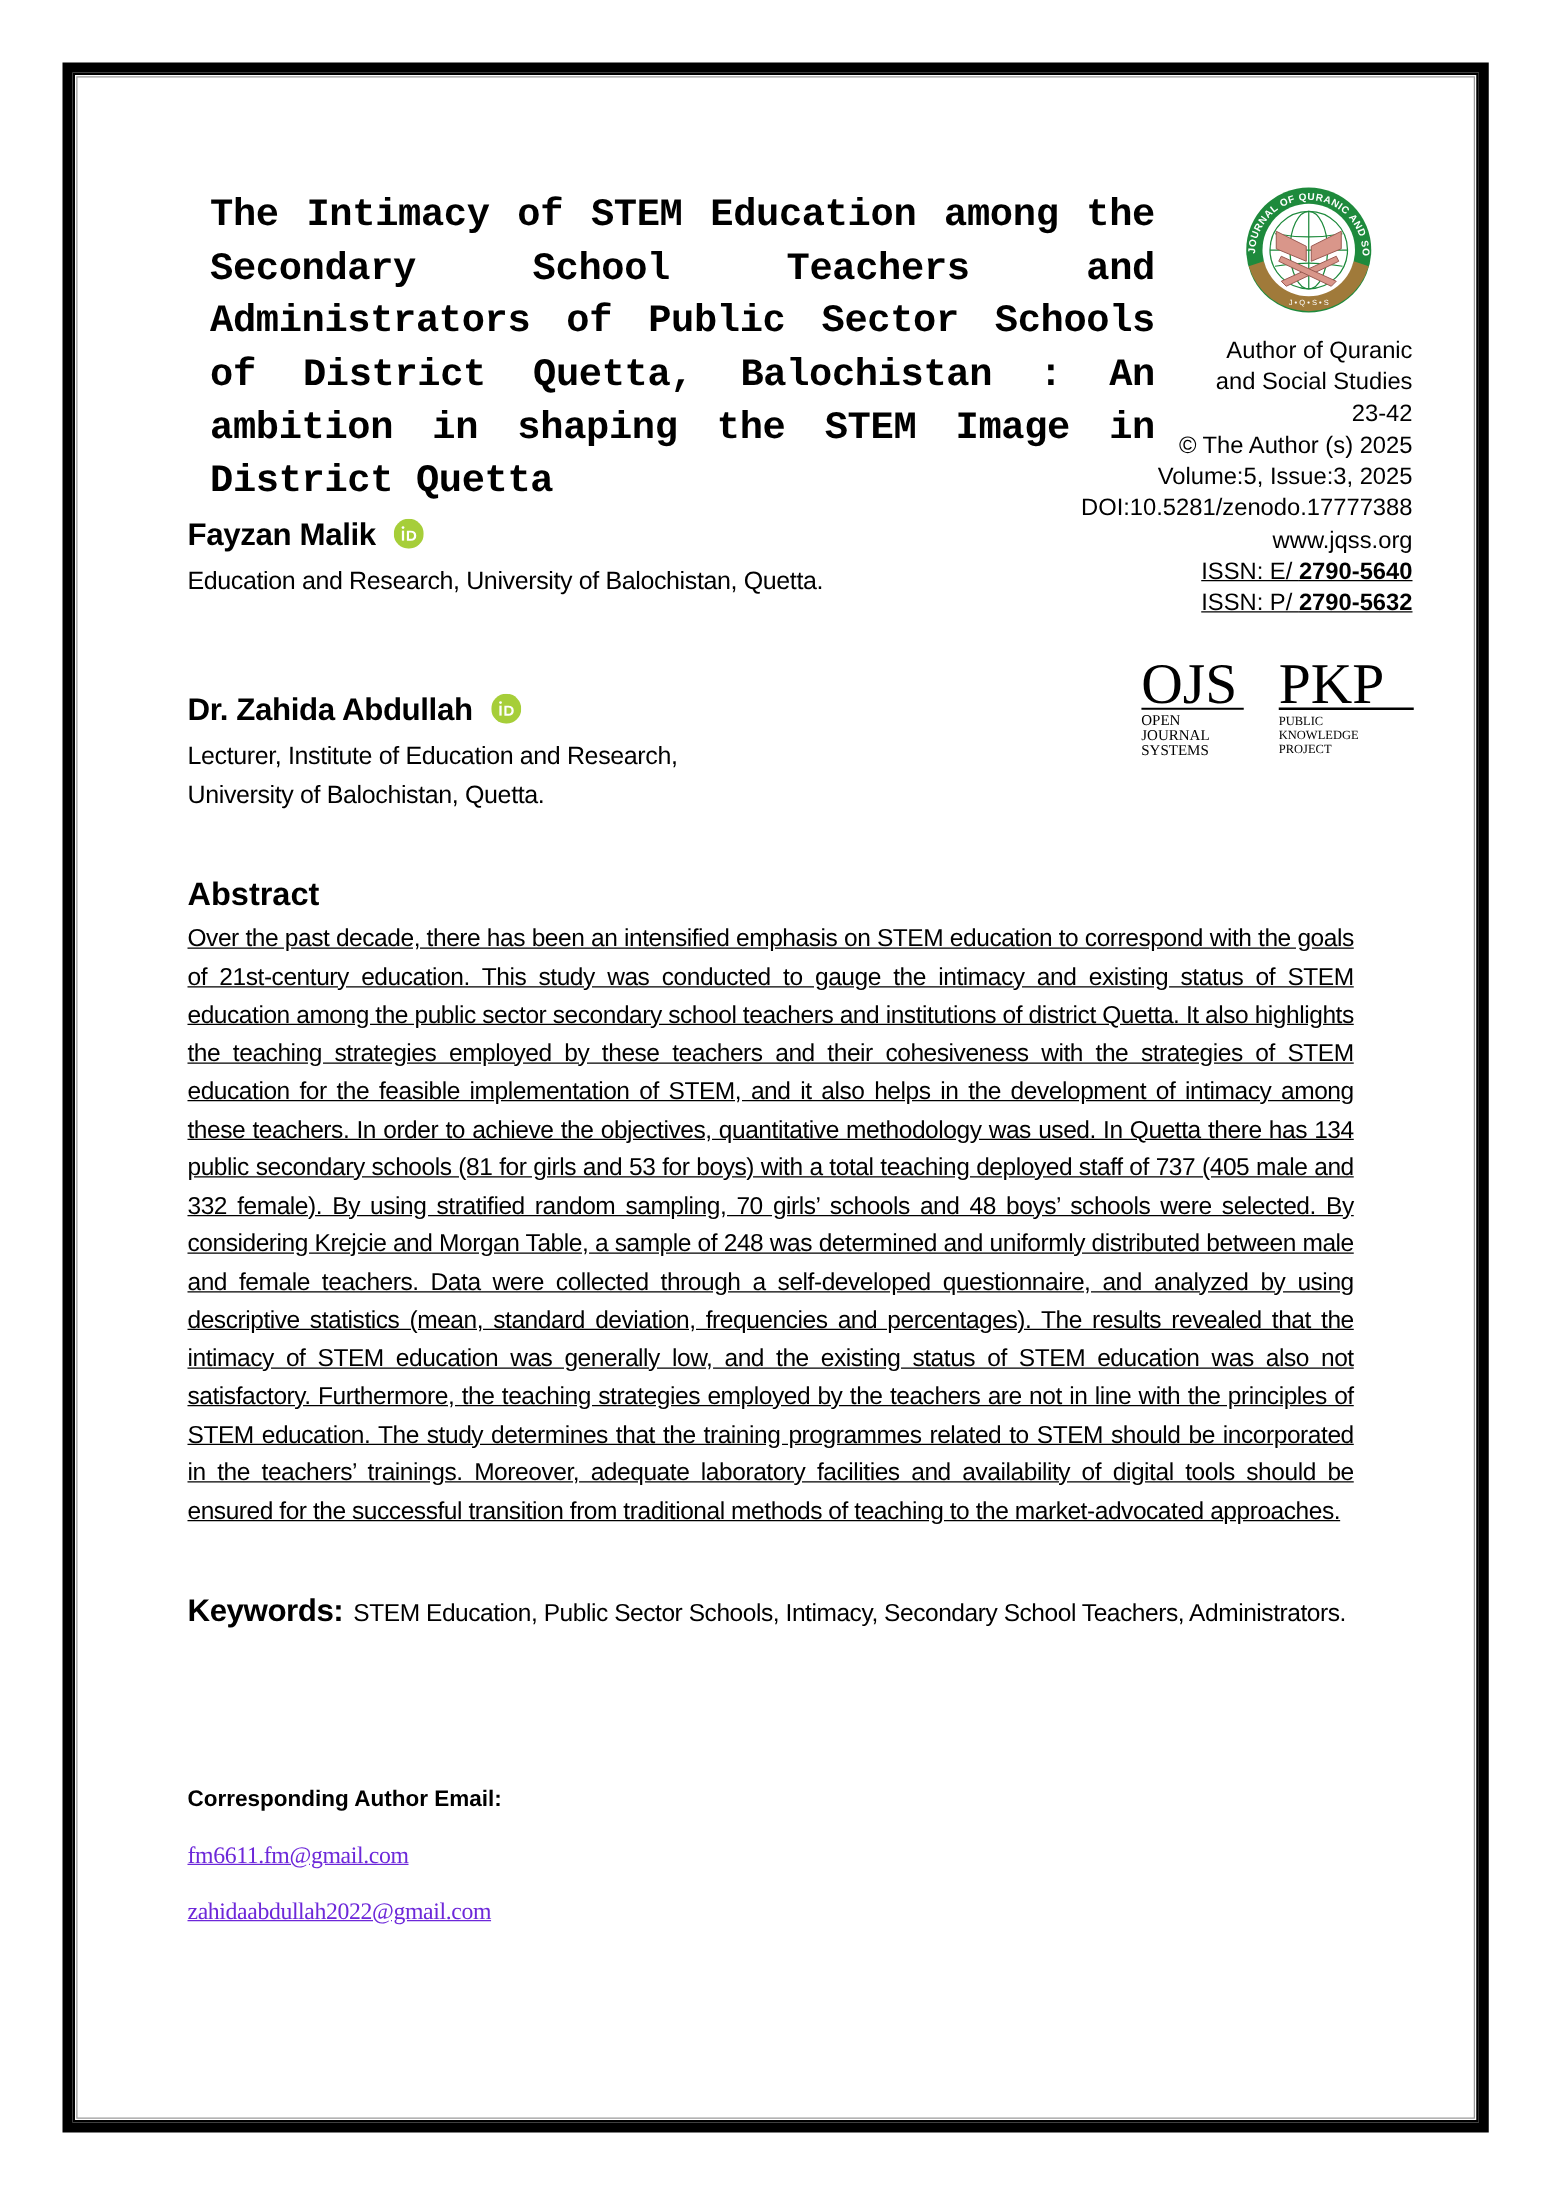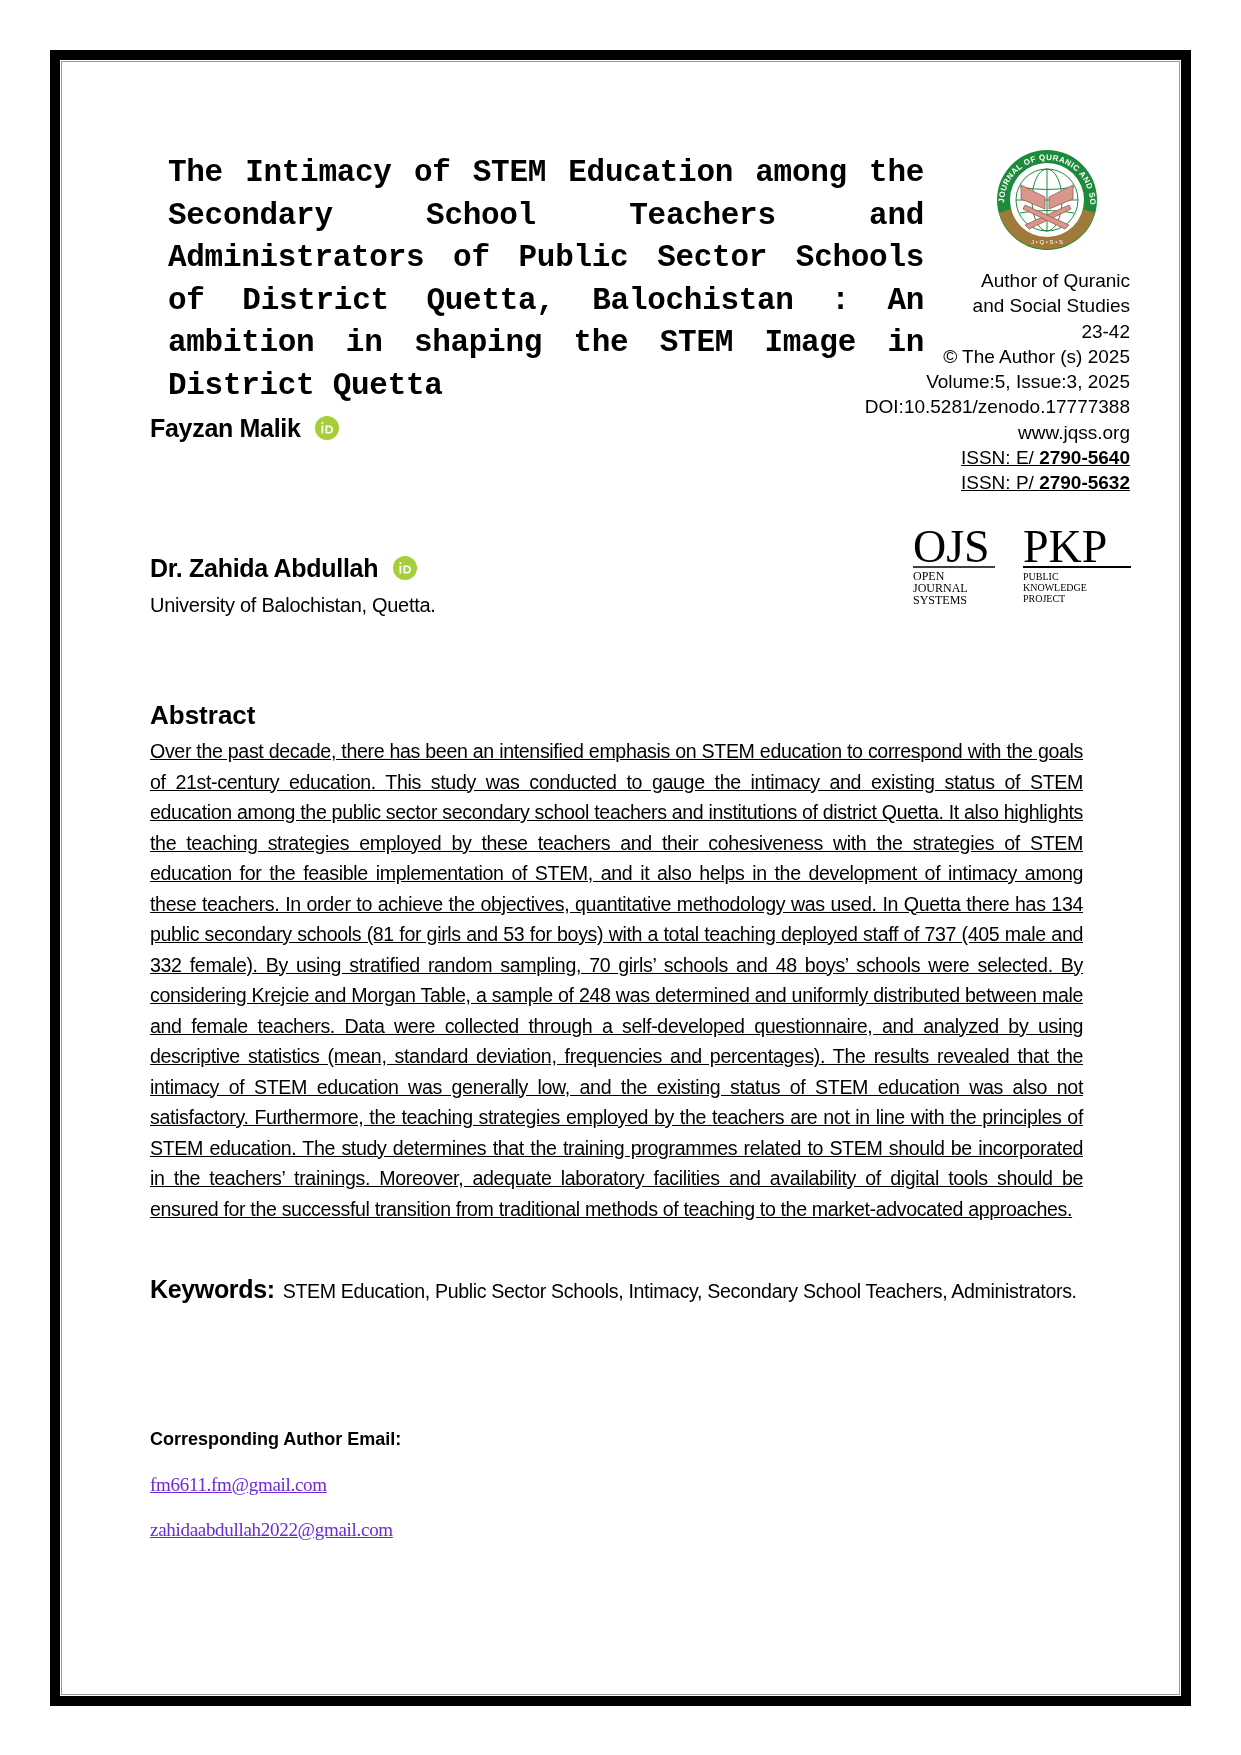--- a/index.html
+++ b/index.html
@@ -95,32 +95,34 @@
 <div class="author" style="top:414px;">
   <span>Fayzan Malik</span>
   <svg class="orcid" width="24" height="24" viewBox="0 0 24 24">
     <circle cx="12" cy="12" r="12" fill="#a6ce39"></circle>
     <rect x="6.5" y="9.5" width="1.8" height="8" fill="#fff"></rect>
     <circle cx="7.4" cy="7" r="1.1" fill="#fff"></circle>
     <path d="M 10.5 9.5 L 13.5 9.5 Q 18 9.5 18 13.5 Q 18 17.5 13.5 17.5 L 10.5 17.5 Z M 12.2 11 L 12.2 16 L 13.5 16 Q 16.2 16 16.2 13.5 Q 16.2 11 13.5 11 Z" fill="#fff"></path>
   </svg>
 </div>
 <div class="affil" style="top:450px;">
+  <div>Education and Research, University of Balochistan, Quetta.</div>
 </div>
 
 <div class="author" style="top:554px;">
   <span>Dr. Zahida Abdullah</span>
   <svg class="orcid" width="24" height="24" viewBox="0 0 24 24">
     <circle cx="12" cy="12" r="12" fill="#a6ce39"></circle>
     <rect x="6.5" y="9.5" width="1.8" height="8" fill="#fff"></rect>
     <circle cx="7.4" cy="7" r="1.1" fill="#fff"></circle>
     <path d="M 10.5 9.5 L 13.5 9.5 Q 18 9.5 18 13.5 Q 18 17.5 13.5 17.5 L 10.5 17.5 Z M 12.2 11 L 12.2 16 L 13.5 16 Q 16.2 16 16.2 13.5 Q 16.2 11 13.5 11 Z" fill="#fff"></path>
   </svg>
 </div>
 <div class="affil" style="top:590px;">
+  <div>Lecturer, Institute of Education and Research,</div>
   <div>University of Balochistan, Quetta.</div>
 </div>
 
 <h2 class="abstract-h">Abstract</h2>
 <p class="abstract">Over the past decade, there has been an intensified emphasis on STEM education to correspond with the goals of 21st-century education. This study was conducted to gauge the intimacy and existing status of STEM education among the public sector secondary school teachers and institutions of district Quetta. It also highlights the teaching strategies employed by these teachers and their cohesiveness with the strategies of STEM education for the feasible implementation of STEM, and it also helps in the development of intimacy among these teachers. In order to achieve the objectives, quantitative methodology was used. In Quetta there has 134 public secondary schools (81 for girls and 53 for boys) with a total teaching deployed staff of 737 (405 male and 332 female). By using stratified random sampling, 70 girls’ schools and 48 boys’ schools were selected. By considering Krejcie and Morgan Table, a sample of 248 was determined and uniformly distributed between male and female teachers. Data were collected through a self-developed questionnaire, and analyzed by using descriptive statistics (mean, standard deviation, frequencies and percentages). The results revealed that the intimacy of STEM education was generally low, and the existing status of STEM education was also not satisfactory. Furthermore, the teaching strategies employed by the teachers are not in line with the principles of STEM education. The study determines that the training programmes related to STEM should be incorporated in the teachers’ trainings. Moreover, adequate laboratory facilities and availability of digital tools should be ensured for the successful transition from traditional methods of teaching to the market-advocated approaches.</p>
 
 <p class="keywords"><span class="kw-label">Keywords:</span><span>STEM Education, Public Sector Schools, Intimacy, Secondary School Teachers, Administrators.</span></p>
 
 <div class="corr">Corresponding Author Email:</div>
 <a class="email" style="top:1474px;">fm6611.fm@gmail.com</a>

